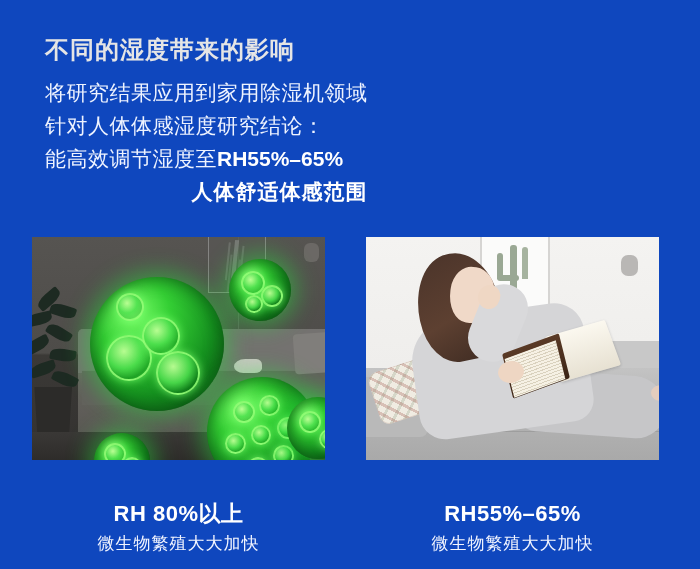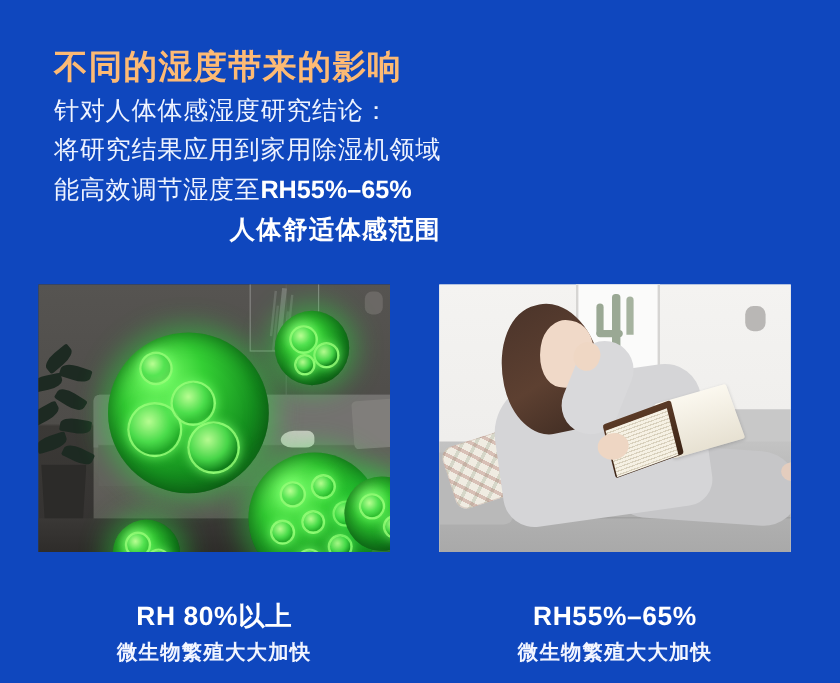--- a/index.html
+++ b/index.html
@@ -19,23 +19,23 @@
     width: 700px;
     height: 569px;
     background: #0f47be;
   }
 
   
   .headline {
     position: absolute;
     left: 45px;
     top: 19px;
-    font-size: 28px;
+    font-size: 24px;
     font-weight: 700;
-    color: #fdba74;
+    color: #e5e5e5;
     letter-spacing: 1px;
     line-height: 1.25;
     white-space: nowrap;
   }
 
   
   .body-copy {
     position: absolute;
     left: 45px;
     top: 76px;
@@ -325,36 +325,36 @@
     display: block;
     font-size: 22px;
     font-weight: 700;
     letter-spacing: 0.5px;
     line-height: 28px;
   }
   .cap-sub {
     display: block;
     margin-top: 4px;
     font-size: 17px;
-    font-weight: 700;
+    font-weight: 400;
     letter-spacing: 1px;
     color: #f2f5ff;
     line-height: 24px;
   }
 </style>
 </head>
 <body>
 
 <div id="page">
 
   <h1 class="headline">不同的湿度带来的影响</h1>
 
   <div class="body-copy">
+    <span class="line">将研究结果应用到家用除湿机领域</span>
     <span class="line">针对人体体感湿度研究结论：</span>
-    <span class="line">将研究结果应用到家用除湿机领域</span>
     <span class="line"><span>能高效调节湿度至</span><span class="bold">RH55%–65%</span></span>
     <span class="line line-strong">人体舒适体感范围</span>
   </div>
 
   <div class="panel panel-left">
     <div class="room-dark">
       <div class="wall-seam"></div>
       <div class="d-frame"></div>
       <div class="d-knob"></div>
 

